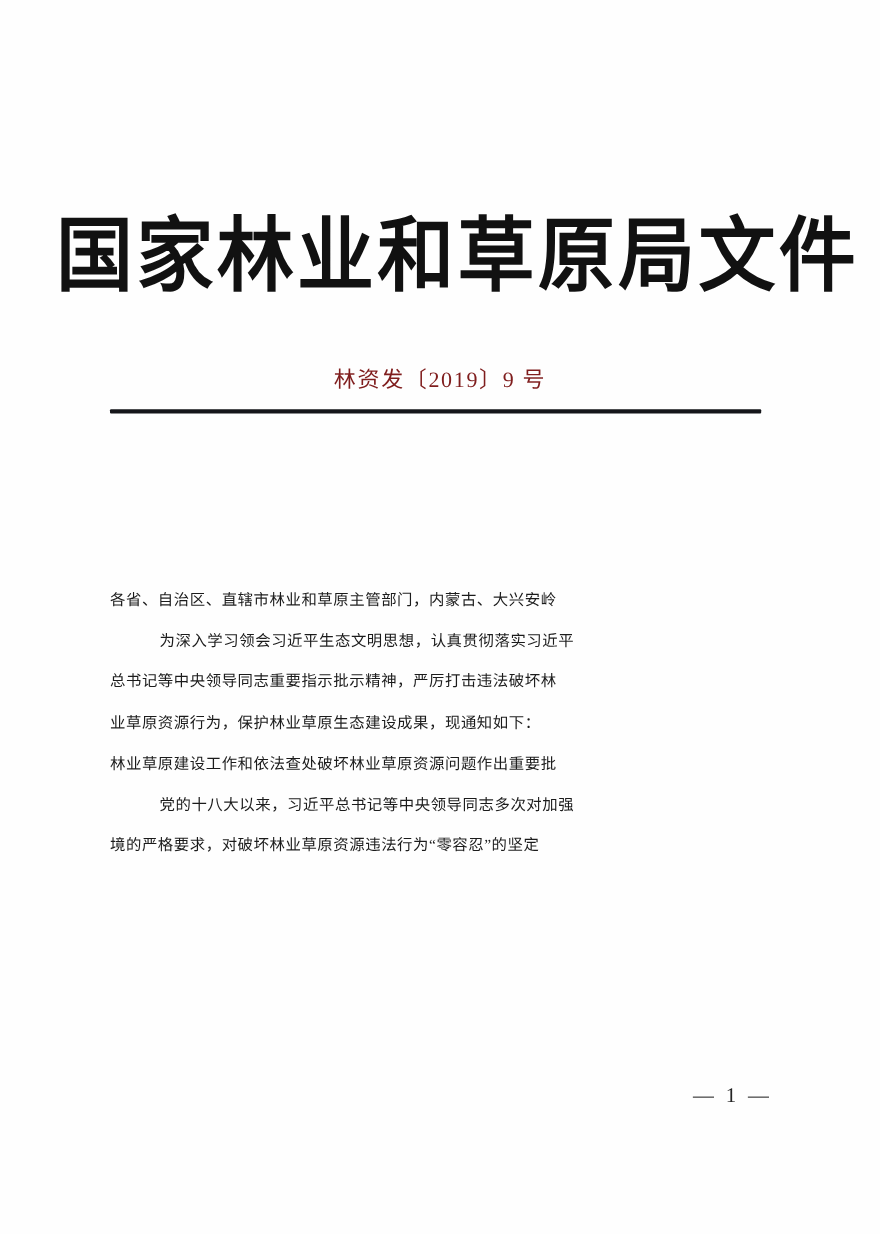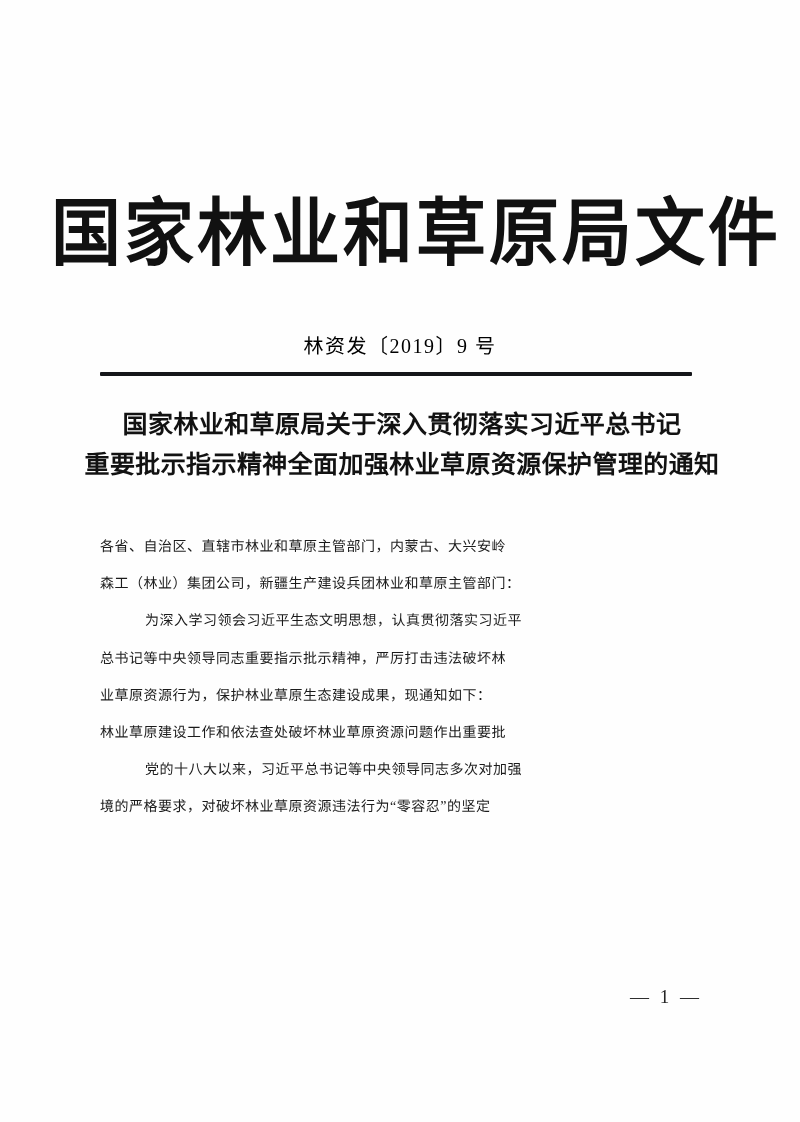--- a/index.html
+++ b/index.html
@@ -49,21 +49,21 @@
   .doc-number {
     position: absolute;
     left: 0;
     top: 332px;
     width: 800px;
     text-align: center;
     font-family: "Liberation Serif", "DejaVu Serif", serif;
     font-size: 20px;
     line-height: 28px;
     letter-spacing: 1.5px;
-    color: #000000;
+    color: #7f1d1d;
   }
 
   
   .separator {
     position: absolute;
     left: 100px;
     top: 372px;
     width: 592px;
     height: 4px;
     background: #15161a;
@@ -141,29 +141,24 @@
 <div class="page">
 
   <div class="masthead">
     <div class="masthead-title">国家林业和草原局文件</div>
   </div>
 
   <div class="doc-number">林资发〔2019〕9 号</div>
 
   <div class="separator"></div>
 
-  <div class="subject">
-    <span class="subject-line">国家林业和草原局关于深入贯彻落实习近平总书记</span>
-    <span class="subject-line">重要批示指示精神全面加强林业草原资源保护管理的通知</span>
-  </div>
 
   <div class="body-region">
 
     <div class="body-line">各省、自治区、直辖市林业和草原主管部门，内蒙古、大兴安岭</div>
-    <div class="body-line">森工（林业）集团公司，新疆生产建设兵团林业和草原主管部门：</div>
 
     <div class="body-line indent">为深入学习领会习近平生态文明思想，认真贯彻落实习近平</div>
     <div class="body-line">总书记等中央领导同志重要指示批示精神，严厉打击违法破坏林</div>
     <div class="body-line">业草原资源行为，保护林业草原生态建设成果，现通知如下：</div>
 
 
     <div class="body-line">林业草原建设工作和依法查处破坏林业草原资源问题作出重要批</div>
     <div class="body-line indent">党的十八大以来，习近平总书记等中央领导同志多次对加强</div>
     <div class="body-line">境的严格要求，对破坏林业草原资源违法行为“零容忍”的坚定</div>
   </div>

